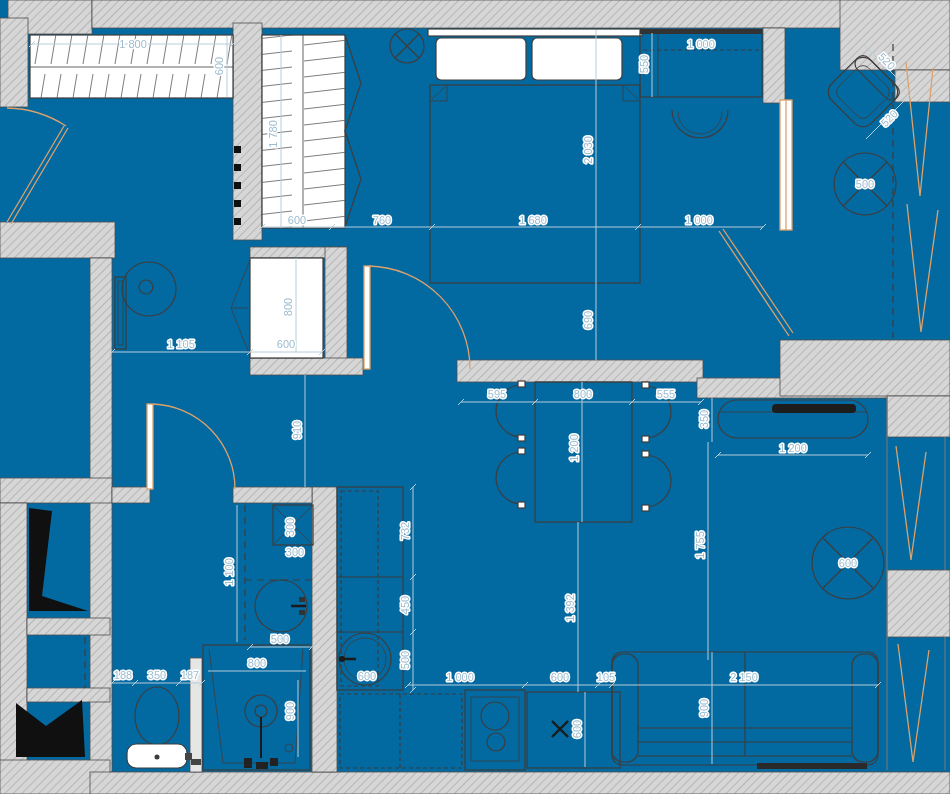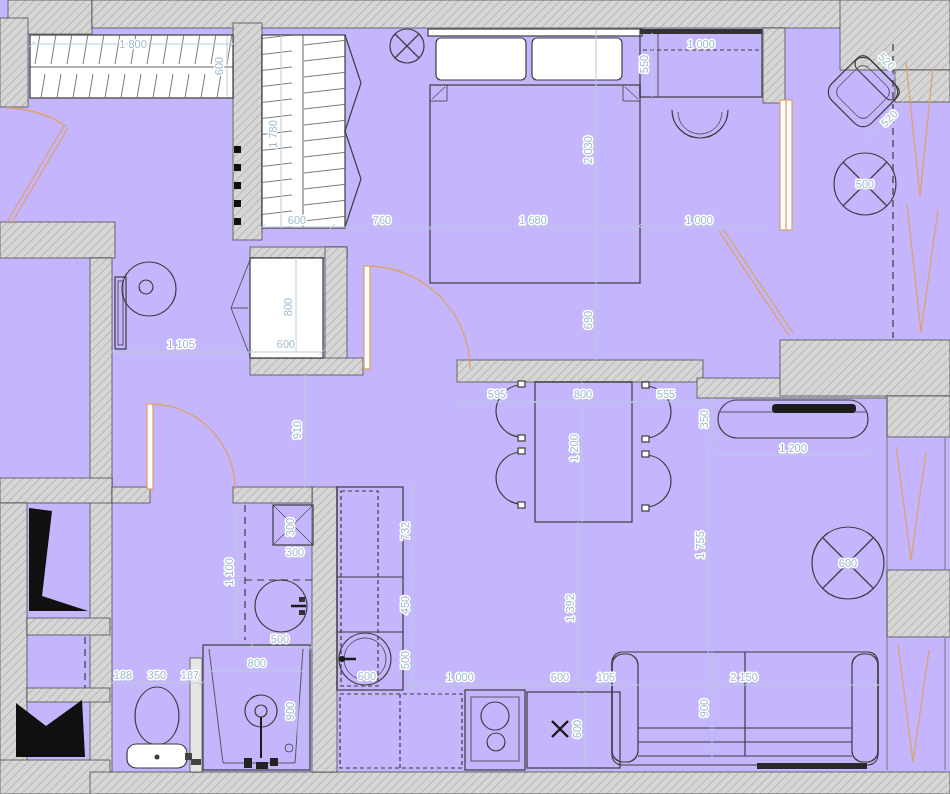--- a/index.html
+++ b/index.html
@@ -1,16 +1,16 @@
 <!DOCTYPE html>
 <html><head>
 <meta charset="utf-8">
 <style>
   html,body{margin:0;padding:0;background:#ffffff;}
-  .stage{position:relative;width:950px;height:794px;background:#c4b5fd;overflow:hidden;}
+  .stage{position:relative;width:950px;height:794px;background:#0369a1;overflow:hidden;}
   svg{position:absolute;left:0;top:0;}
   .w{fill:url(#hw);stroke:#4f4f4f;stroke-width:.8;}
   .f{fill:#ffffff;stroke:#3d3d3d;stroke-width:1.2;}
   .fn{fill:none;stroke:#3d3d3d;stroke-width:1.2;}
   .thin{fill:none;stroke:#3d3d3d;stroke-width:.8;}
   .blk{fill:#101010;stroke:none;}
   .o{fill:none;stroke:#dda26b;stroke-width:1.3;}
   .of{fill:#fff;stroke:#dda26b;stroke-width:1.3;}
   .dl{stroke:#b6cdda;stroke-width:1;fill:none;}
   .dash{stroke-dasharray:7 5;}

